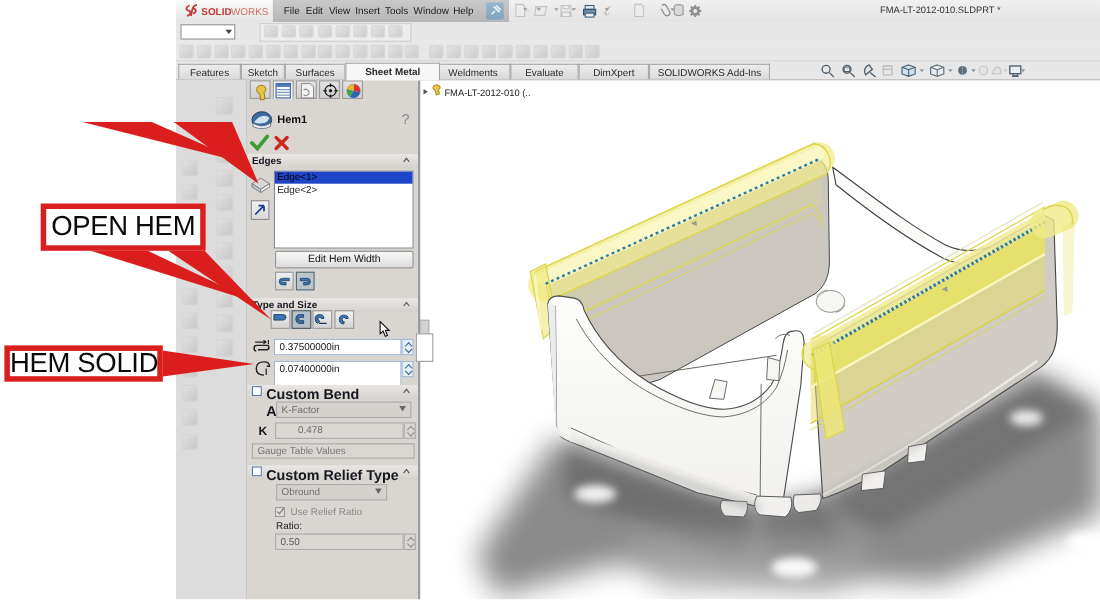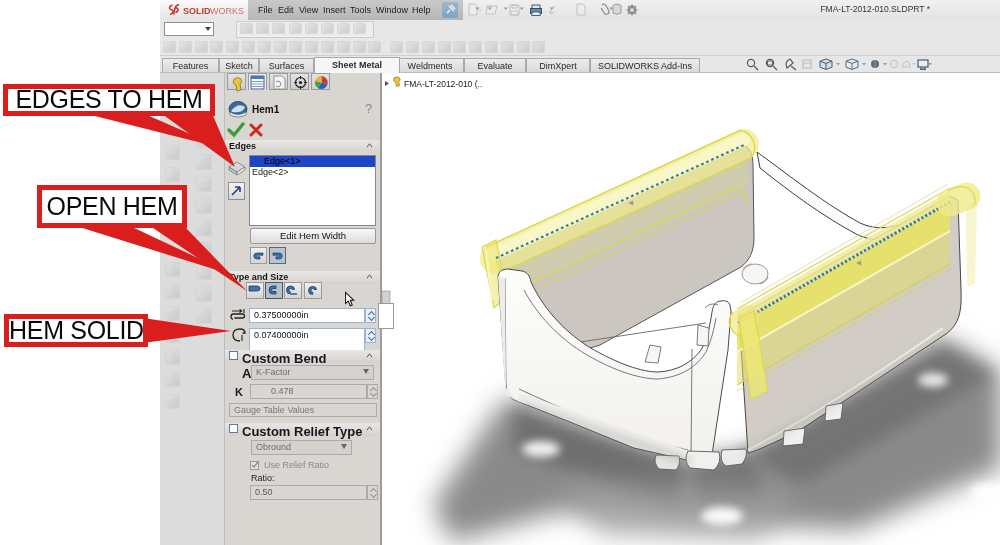--- a/index.html
+++ b/index.html
@@ -4,21 +4,21 @@
 <style>
   html,body{margin:0;padding:0;}
   body{width:1000px;height:545px;overflow:hidden;font-family:"Liberation Sans",sans-serif;background:#fff;}
   #page{position:absolute;top:0;left:0;width:1000px;height:545px;overflow:hidden;}
   .abs{position:absolute;}
   
   #logoarea{left:160px;top:0;width:88px;height:20px;background:linear-gradient(#fbfbfb,#e4e4e4);}
   #menubar{left:248px;top:0;width:215px;height:20px;background:linear-gradient(#c9c9c9,#b6b6b6);}
   #topright{left:463px;top:0;width:537px;height:20px;background:linear-gradient(#f0f0f0,#e3e3e3);}
   .menuitem{position:absolute;top:5px;font-size:9px;color:#1c1c1c;}
-  #title{position:absolute;left:800px;top:4px;width:130px;text-align:right;font-size:8.5px;color:#333;}
+  #title{position:absolute;left:800px;top:4px;width:130px;text-align:left;font-size:8.5px;color:#333;}
   #row2{left:160px;top:20px;width:840px;height:18px;background:#e7e7e7;}
   #row3{left:160px;top:38px;width:840px;height:18px;background:#e7e7e7;border-bottom:1px solid #d0d0d0;box-sizing:border-box;}
   .ficon{position:absolute;width:13px;height:12px;background:linear-gradient(135deg,#dedede 20%,#cacaca 80%);border-radius:2px;box-shadow:inset 0 0 0 1px #d4d4d4;opacity:0.8;}
   #combo{position:absolute;left:164px;top:22px;width:48px;height:12px;background:#fff;border:1px solid #8e8e8e;}
   #combo:after{content:"";position:absolute;right:2px;top:4px;border:3px solid transparent;border-top:4px solid #444;}
   #grp2{position:absolute;left:236px;top:21px;width:136px;height:15px;border:1px solid #cdcdcd;background:#ededed;}
   
   #tabrow{left:160px;top:56px;width:840px;height:17px;background:#e7e7e7;border-bottom:1px solid #bcbcbc;box-sizing:border-box;}
   .tab{position:absolute;top:58px;height:14px;line-height:14px;text-align:center;font-size:9px;color:#2a2a2a;background:linear-gradient(#ededed,#d9d9d9);border:1px solid #a9a9a9;border-bottom:none;box-sizing:border-box;}
   .tab.active{background:#f7f7f7;font-weight:bold;top:57px;height:16px;z-index:2;}
@@ -277,21 +277,21 @@
       <path d="M2 10 l8 -5 8 5 -8 5z" fill="#d8d8d8" stroke="#777" stroke-width="0.8"></path>
       <path d="M2 10 l8 5 v3 l-8 -5z" fill="#b8c8d8" stroke="#777" stroke-width="0.8"></path>
       <path d="M18 10 l-8 5 v3 l8 -5z" fill="#eee" stroke="#777" stroke-width="0.8"></path>
     </svg>
     <div class="abs" style="left:3px;top:109px;width:17px;height:18px;background:linear-gradient(#f4f4f4,#d8d8d8);border:1px solid #8e8e8e;box-sizing:border-box;">
       <svg width="15" height="16" viewBox="0 0 15 16">
           <path d="M3 12 L11 4 M11 4 h-5 M11 4 v5" stroke="#1a3c8c" stroke-width="1.6" fill="none"></path>
         </svg>
     </div>
     <div class="abs" style="left:24px;top:82px;width:127px;height:71px;background:#fff;border:1px solid #888;box-sizing:border-box;">
-      <div style="height:11px;background:#1e45c8;color:#000;font-size:9px;line-height:11px;padding-left:14px;">Edge&lt;1&gt;</div>
+      <div style="height:11px;background:#1e45c8;color:#000;font-size:9px;line-height:11px;padding-left:2px;">Edge&lt;1&gt;</div>
       <div style="height:11px;color:#222;font-size:9px;line-height:11px;padding-left:2px;">Edge&lt;2&gt;</div>
     </div>
     <div class="abs" style="left:25px;top:155px;width:126px;height:16px;background:linear-gradient(#f8f8f8,#dcdcdc);border:1px solid #999;border-radius:2px;box-sizing:border-box;text-align:center;font-size:9.5px;color:#111;line-height:14px;">Edit Hem Width</div>
     <div class="abs" style="left:25px;top:174px;width:17px;height:17px;background:linear-gradient(#f0f0f0,#d4d4d4);border:1px solid #9a9a9a;box-sizing:border-box;">
       <svg width="15" height="15" viewBox="0 0 15 15">
           <path d="M12 5 h-6 q-3.2 0 -3.2 3 q0 3 3.2 3 h3 v-2.2 h-3 q-1 0 -1 -0.8 q0 -0.8 1 -0.8 h6 z" fill="#3a76b4" stroke="#1d3a5c" stroke-width="0.7"></path>
         </svg>
     </div>
     <div class="abs" style="left:44px;top:174px;width:17px;height:17px;background:#b9c4cc;border:1px solid #5a6a74;box-sizing:border-box;">
       <svg width="15" height="15" viewBox="0 0 15 15">
@@ -502,16 +502,15 @@
     <path d="M2 1 L2 15 L5.5 12 L8 18 L10.5 17 L8 11 L12.5 11 Z" fill="#fff" stroke="#111" stroke-width="1.3"></path>
   </svg>
 
   <svg class="abs" style="left:0;top:0;z-index:29;" width="260" height="545" viewBox="0 0 260 545">
     <polygon points="75,111 138,111 222,148" fill="#da1d1d"></polygon>
     <polygon points="158,111 211,111 235,167" fill="#da1d1d"></polygon>
     <polygon points="76,226 130,226 236,276" fill="#da1d1d"></polygon>
     <polygon points="150,226 184,226 247,291" fill="#da1d1d"></polygon>
     <polygon points="143,318 143,343 231,331" fill="#da1d1d"></polygon>
   </svg>
-  <div class="callout" style="left:3px;top:84px;width:212px;height:32px;line-height:21px;">EDGES TO HEM</div>
   <div class="callout" style="left:37px;top:185px;width:150px;height:43px;line-height:32px;">OPEN HEM</div>
   <div class="callout" style="left:4px;top:314px;width:144px;height:33px;line-height:22px;">HEM SOLID</div>
 </div>
 
 </body></html>

